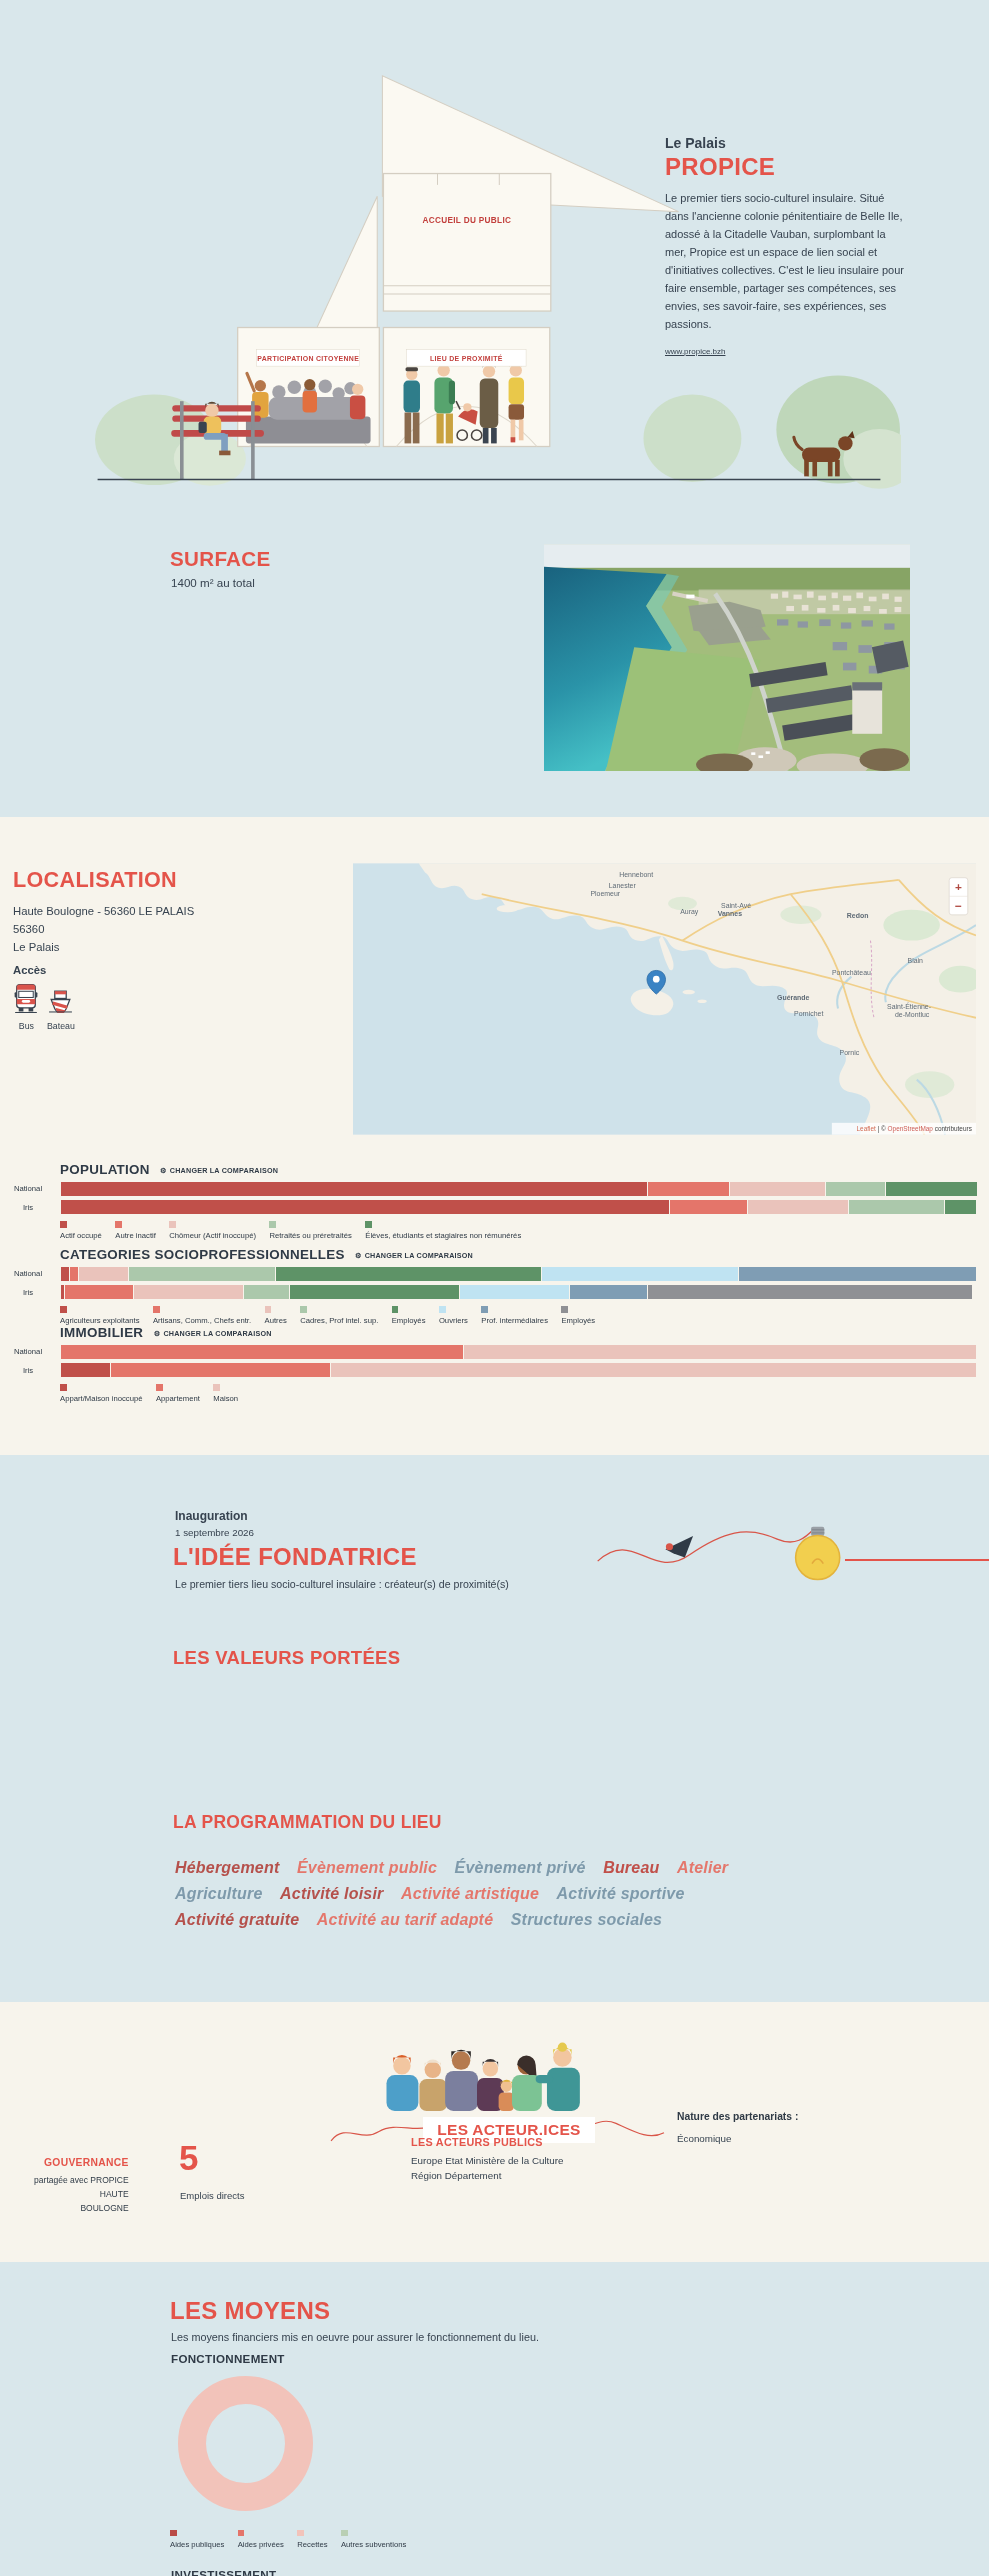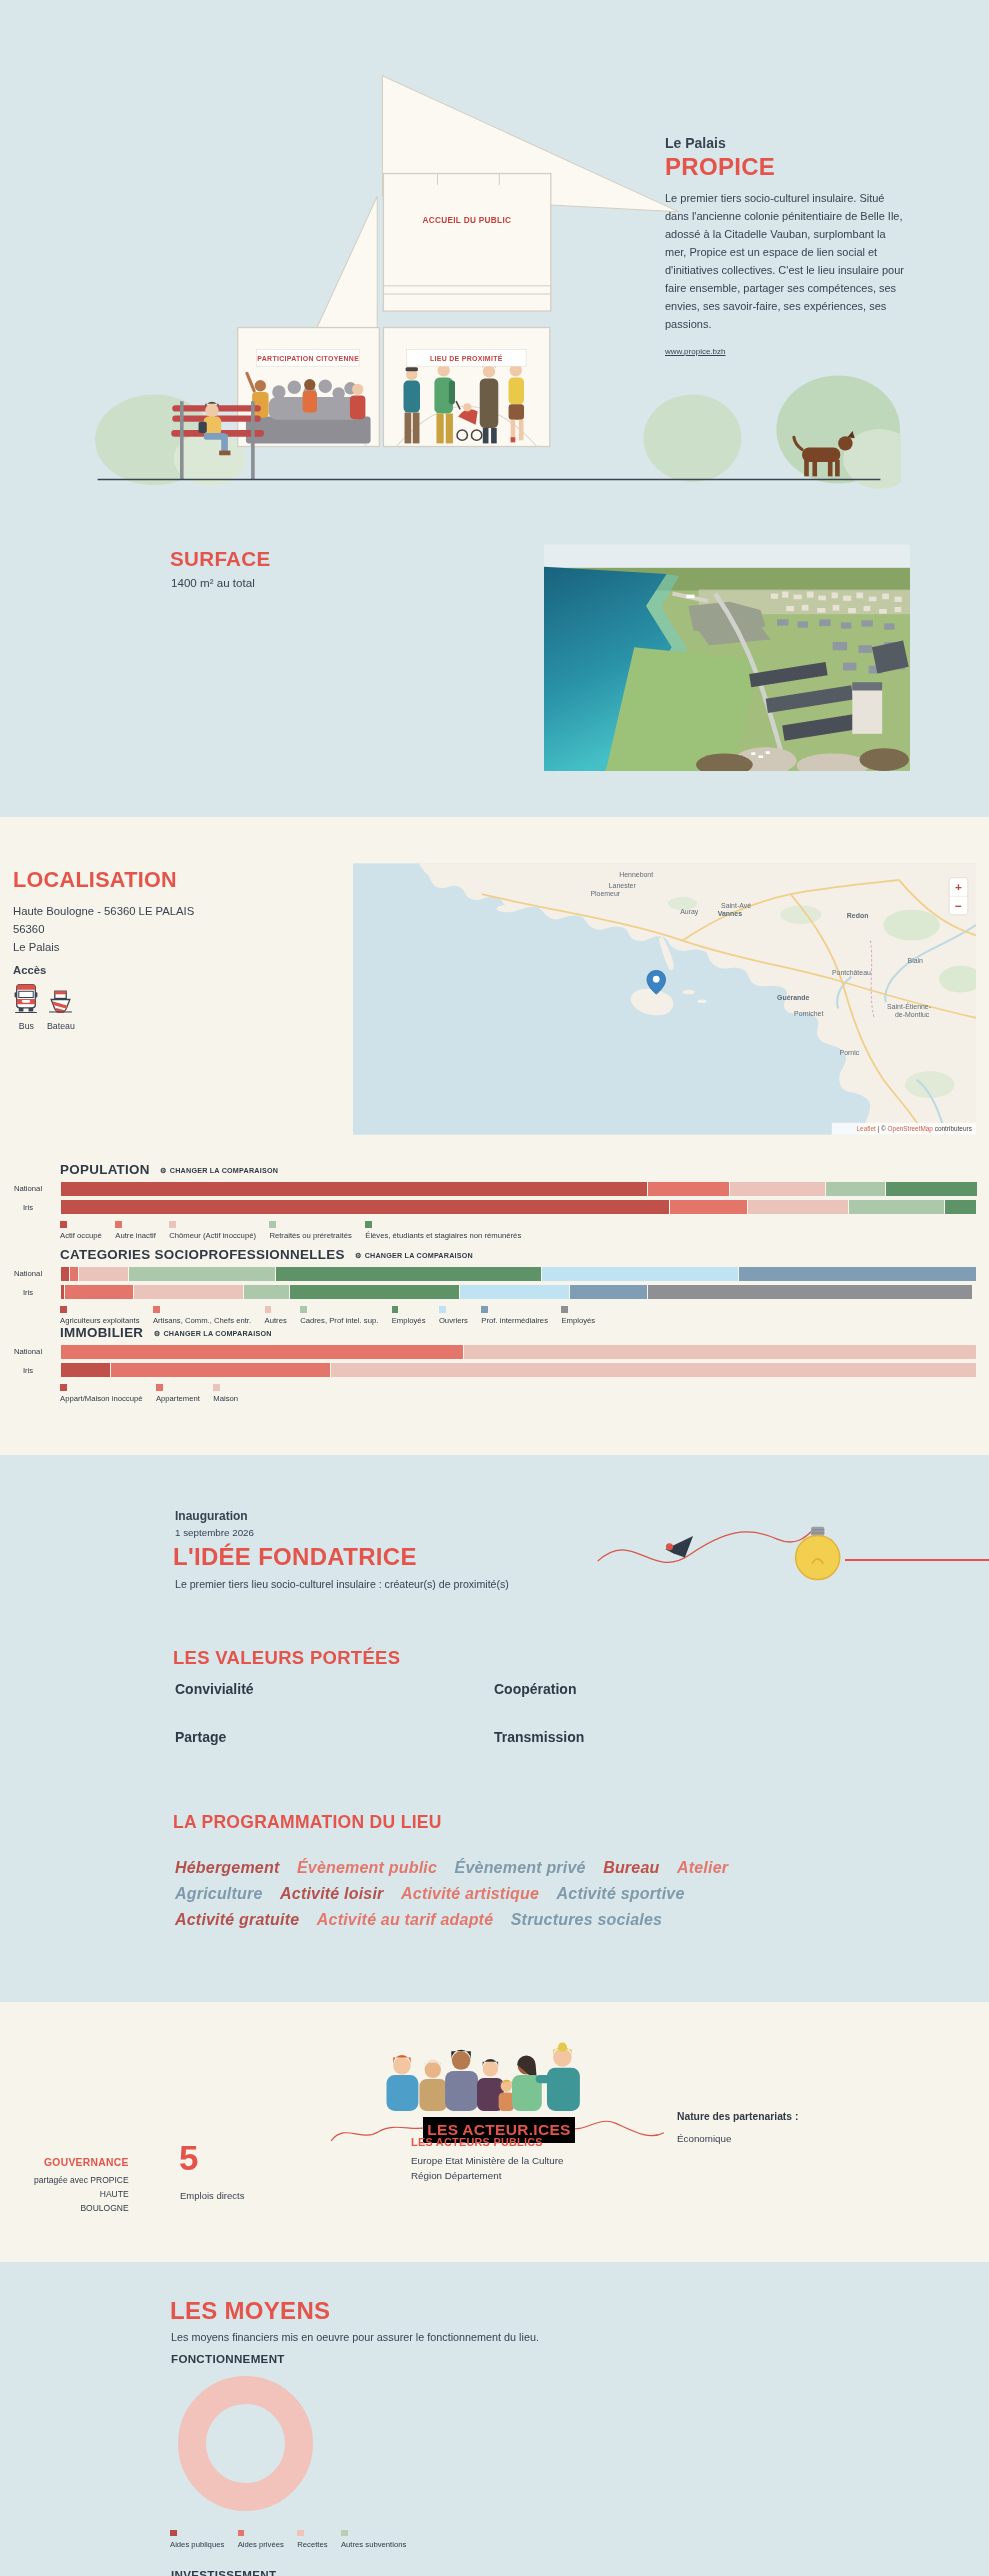--- a/index.html
+++ b/index.html
@@ -64,21 +64,21 @@
   #valeurs-grid{left:175px;top:1681px;width:644px;display:grid;grid-template-columns:319px 319px;row-gap:32px;}
   .valeur-item{font-size:14px;font-weight:800;color:#2f3a46;}
   #prog-title{left:173px;top:1812px;font-size:17.5px;}
   #prog-words{left:175px;top:1859px;width:598px;display:flex;flex-wrap:wrap;gap:8.2px 17.5px;}
   .word{font-size:16px;font-weight:700;font-style:italic;letter-spacing:0.2px;}
 
   
   #people-svg{left:381px;top:2039px;width:227px;height:72px;}
   .squiggle{width:98px;height:31px;}
   #squiggle-left{left:330px;top:2116px;} #squiggle-right{left:567px;top:2112px;}
-  #acteurs-title{left:423px;top:2117px;width:152px;padding:4.1px 0;background:#000000;
+  #acteurs-title{left:423px;top:2117px;width:172px;padding:4.1px 0;background:#ffffff;
      font-size:15.5px;text-align:center;}
   #gouv-block{left:19.6px;top:2157px;width:109px;text-align:right;}
   #gouv-title{font-size:10.3px;}
   .gouv-line{font-size:8.5px;line-height:14px;color:#2f3a46;}
   #gouv-l1{margin-top:5.2px;}
   #num5{left:179px;top:2138px;font-size:35px;}
   #emplois{left:180px;top:2190px;font-size:9.5px;}
   #pubs-title{left:411px;top:2136px;font-size:10.8px;}
   .pubs-line{left:411px;font-size:9.8px;}
   #pubs-l1{top:2155px;} #pubs-l2{top:2170px;}
@@ -587,26 +587,20 @@
       <rect x="426" y="58" width="26" height="18" rx="4" fill="#9aa0a6"></rect>
       <line x1="428" y1="64" x2="452" y2="64" stroke="#7e858c" stroke-width="2"></line>
       <line x1="428" y1="70" x2="452" y2="70" stroke="#7e858c" stroke-width="2"></line>
       <circle cx="439" cy="118" r="43" fill="#f2cf4e" stroke="#e3b33c" stroke-width="3"></circle>
       <path d="M428,130 q11,-18 22,0" stroke="#e3a93c" stroke-width="3" fill="none"></path>
     </g>
   </svg>
   <div id="idee-sub" class="abs">Le premier tiers lieu socio-culturel insulaire : créateur(s) de proximité(s)</div>
 
   <div id="valeurs-title" class="abs t-red">LES VALEURS PORTÉES</div>
-  <div id="valeurs-grid" class="abs">
-      <div class="valeur-item">Convivialité</div>
-      <div class="valeur-item">Coopération</div>
-      <div class="valeur-item">Partage</div>
-      <div class="valeur-item">Transmission</div>
-    </div>
 
   <div id="prog-title" class="abs t-red">LA PROGRAMMATION DU LIEU</div>
   <div id="prog-words" class="abs">
       <span class="word" style="color: rgb(181, 81, 76);">Hébergement</span>
       <span class="word" style="color: rgb(228, 119, 108);">Évènement public</span>
       <span class="word" style="color: rgb(126, 154, 171);">Évènement privé</span>
       <span class="word" style="color: rgb(192, 80, 74);">Bureau</span>
       <span class="word" style="color: rgb(228, 119, 108);">Atelier</span>
       <span class="word" style="color: rgb(126, 154, 171);">Agriculture</span>
       <span class="word" style="color: rgb(181, 81, 76);">Activité loisir</span>

